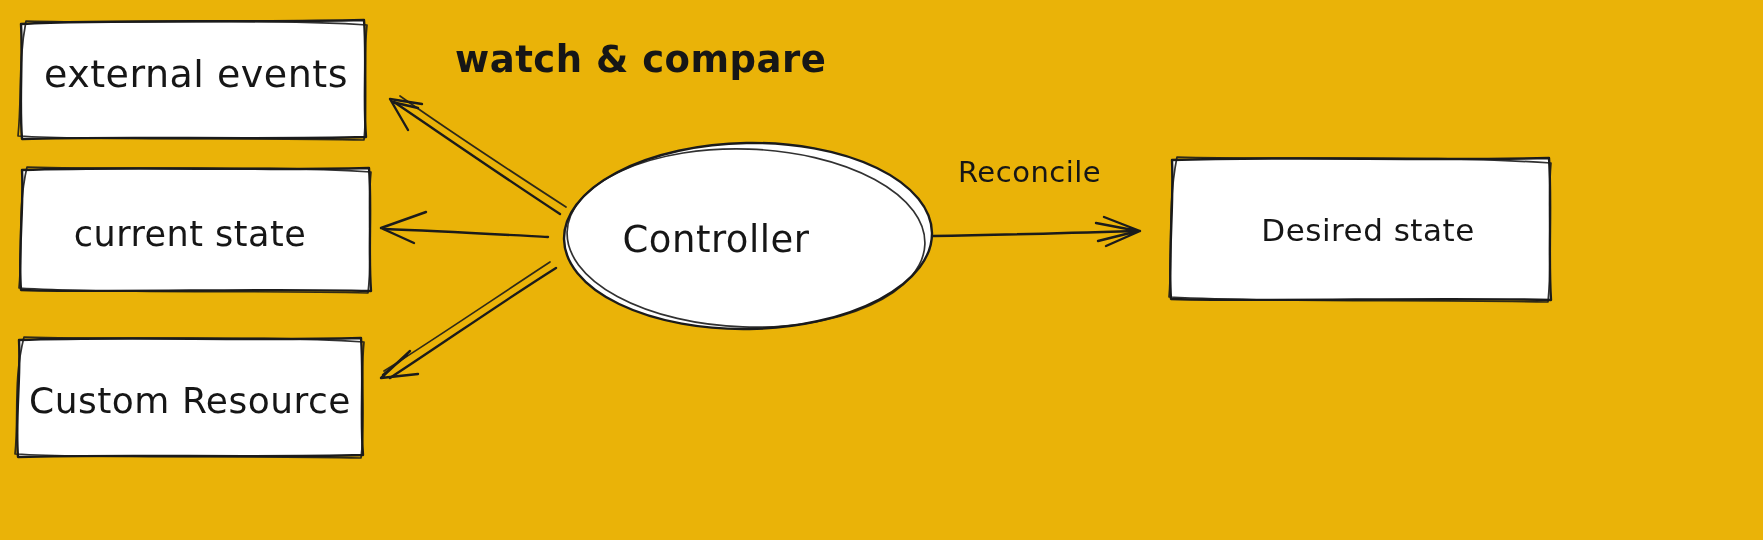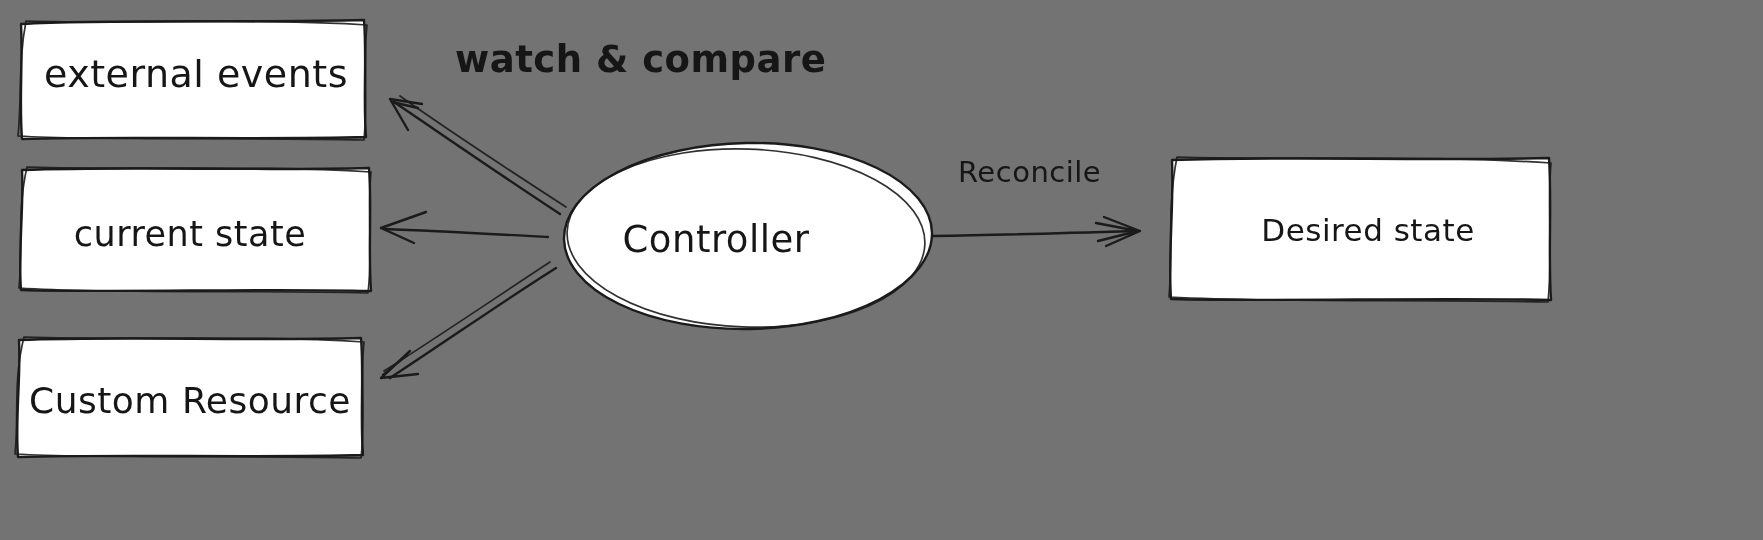--- a/index.html
+++ b/index.html
@@ -4,21 +4,21 @@
 <style>
   html, body {
     margin: 0;
     padding: 0;
     background: #ffffff;
   }
   .canvas {
     position: relative;
     width: 1763px;
     height: 540px;
-    background: #737373;
+    background: #eab308;
     overflow: hidden;
   }
   
   .stroke {
     fill: none;
     stroke: #1b1b1b;
     stroke-width: 2.4;
     stroke-linecap: round;
     stroke-linejoin: round;
   }

